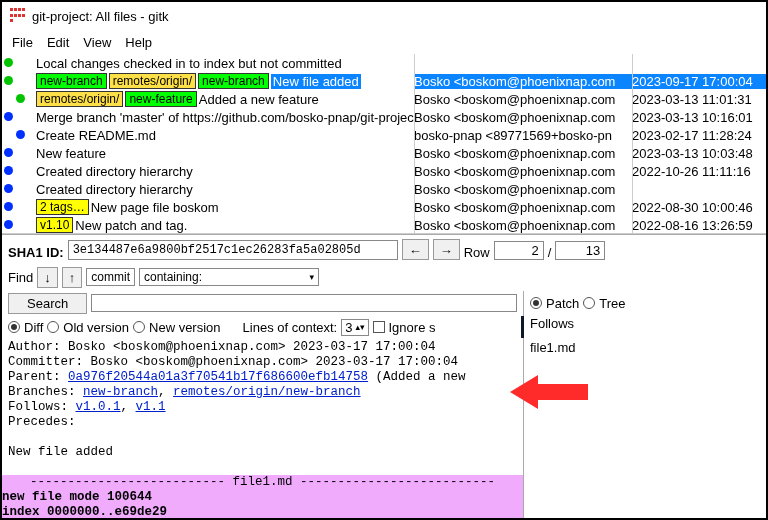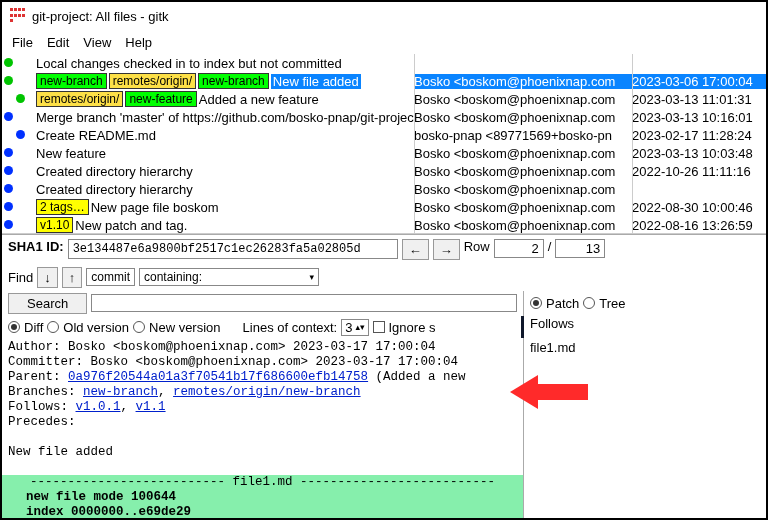--- a/index.html
+++ b/index.html
@@ -15,41 +15,41 @@
   .dot { position: absolute; width: 9px; height: 9px; border-radius: 50%; top: 4px; }
   .msg { flex: 0 0 378px; overflow: hidden; display: flex; align-items: center; gap: 2px; }
   .ref { padding: 0 3px; border: 1px solid #333; font-size: 12px; }
   .ref-green { background: #00ff00; }
   .ref-tan { background: #fde047; }
   .ref-yellow { background: #ffff00; }
   .hl-blue { background: #0a84ff; color: #fff; padding: 0 2px; }
   .col-author { flex: 0 0 218px; overflow: hidden; }
   .col-date { flex: 1; overflow: hidden; }
   .sel .col-author, .sel .col-date { background: #0a84ff; color: #fff; }
-  .navrow { display: flex; align-items: flex-start; gap: 4px; padding: 4px 6px; height: 30px; border-top: 1px solid #aaa; }
+  .navrow { display: flex; align-items: flex-end; gap: 4px; padding: 4px 6px; height: 30px; border-top: 1px solid #aaa; }
   .sha-input { flex: 0 0 330px; border: 1px solid #888; padding: 2px 4px; font-family: "Courier New", monospace; font-size: 12px; }
   .btn { border: 1px solid #999; background: #f0f0f0; padding: 2px 6px; }
   .rowcount { border: 1px solid #888; width: 50px; padding: 1px 4px; text-align: right; }
   .findrow { display: flex; align-items: center; gap: 4px; padding: 2px 6px; height: 26px; }
   .dd { border: 1px solid #888; padding: 1px 4px; display: inline-flex; align-items: center; gap: 4px; font-size: 12px; }
   .chev { font-size: 9px; }
   .searchrow { display: flex; align-items: center; height: 26px; }
   .searchrow .left { flex: 0 0 522px; display: flex; align-items: center; gap: 4px; padding: 2px 6px; border-right: 1px solid #aaa; }
   .searchrow .right { flex: 1; display: flex; align-items: center; gap: 4px; padding: 2px 6px; }
   .radio { width: 12px; height: 12px; border: 1px solid #555; border-radius: 50%; display: inline-flex; align-items: center; justify-content: center; }
   .radio.on::after { content: ""; width: 6px; height: 6px; background: #333; border-radius: 50%; }
   .check { width: 12px; height: 12px; border: 1px solid #555; display: inline-block; }
   .optrow { display: flex; height: 22px; }
   .optrow .left { flex: 0 0 522px; display: flex; gap: 4px; align-items: center; padding: 0 6px; border-right: 3px solid #0f172a; }
   .optrow .right { flex: 1; }
   .bottom { display: flex; height: 180px; }
   .diffpane { flex: 0 0 522px; border-right: 1px solid #aaa; overflow: hidden; font-family: "Courier New", monospace; font-size: 12.5px; line-height: 15px; padding: 2px 6px; position: relative; }
   .filepane { flex: 1; padding: 2px 6px; position: relative; }
   a.blue { color: #0020cc; text-decoration: underline; }
-  .diff-hdr { background: #86efac; font-family: "Courier New", monospace; font-size: 12.5px; line-height: 15px; padding: 0 24px; }
+  .diff-hdr { background: #f0abfc; font-family: "Courier New", monospace; font-size: 12.5px; line-height: 15px; padding: 0 0; }
   .diff-hdr .sep { text-align: center; }
   .arrow { position: absolute; left: 530px; top: 382px; z-index: 20; }
   .arrow-line { width: 56px; height: 16px; background: #ff2a2a; }
   .arrow-head { width: 0; height: 0; border-top: 17px solid transparent; border-bottom: 17px solid transparent; border-right: 28px solid #ff2a2a; position: absolute; left: -22px; top: -9px; }
   .num-spin { border: 1px solid #888; padding: 0 3px; display: inline-flex; gap: 3px; align-items: center; }
   .col-sep { position: absolute; top: 0; bottom: 0; width: 1px; background: #ccc; }
   .sfield { flex: 1; border: 1px solid #888; height: 18px; }
 </style>
 </head>
 <body>
@@ -94,21 +94,21 @@
         <div class="graph">
           <span class="dot" style="background: rgb(0, 196, 0); left: 2px;"></span>
         </div>
         <div class="msg">
           <span class="ref ref-green">new-branch </span>
           <span class="ref ref-tan">remotes/origin/</span>
           <span class="ref ref-green">new-branch </span>
           <span class="hl-blue"> New file added</span>
         </div>
         <div class="col-author">Bosko &lt;boskom@phoenixnap.com</div>
-        <div class="col-date">2023-03-06 17:00:04</div>
+        <div class="col-date">2023-09-17 17:00:04</div>
       </div>
       <div class="row">
         <div class="graph">
           <span class="dot" style="background: rgb(0, 196, 0); left: 14px;"></span>
         </div>
         <div class="msg">
           <span class="ref ref-tan">remotes/origin/</span>
           <span class="ref ref-green">new-feature </span>
           <span> Added a new feature</span>
         </div>

